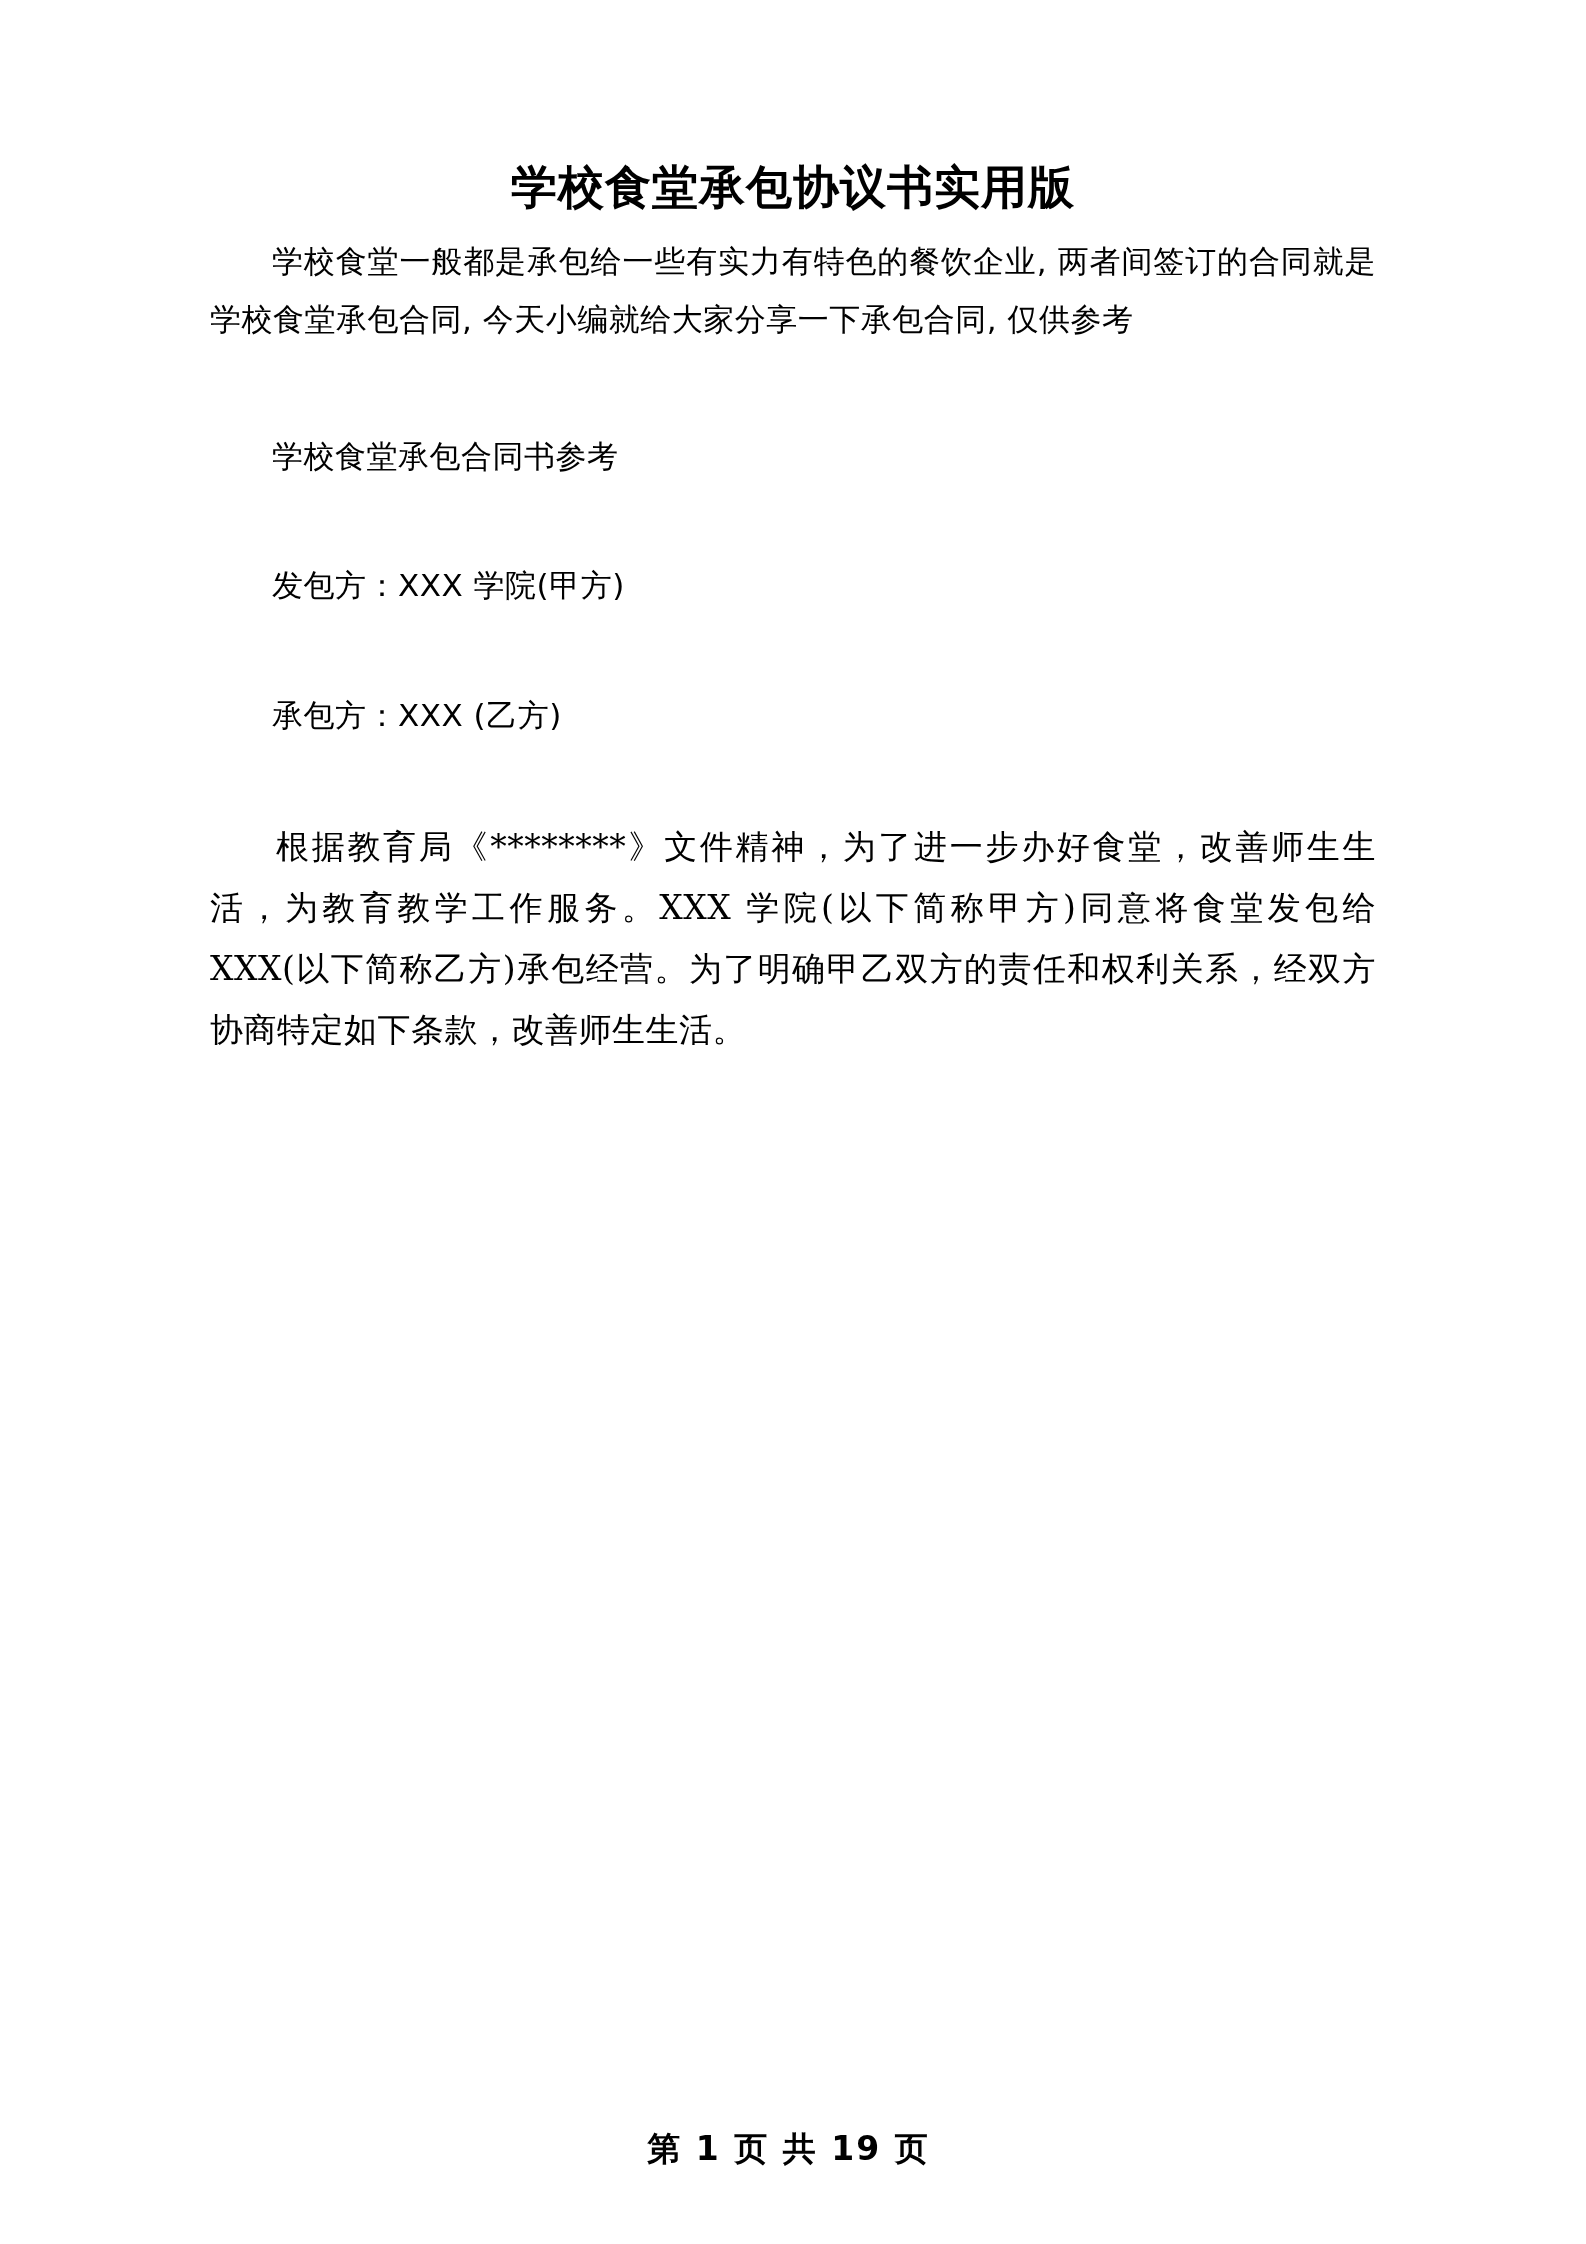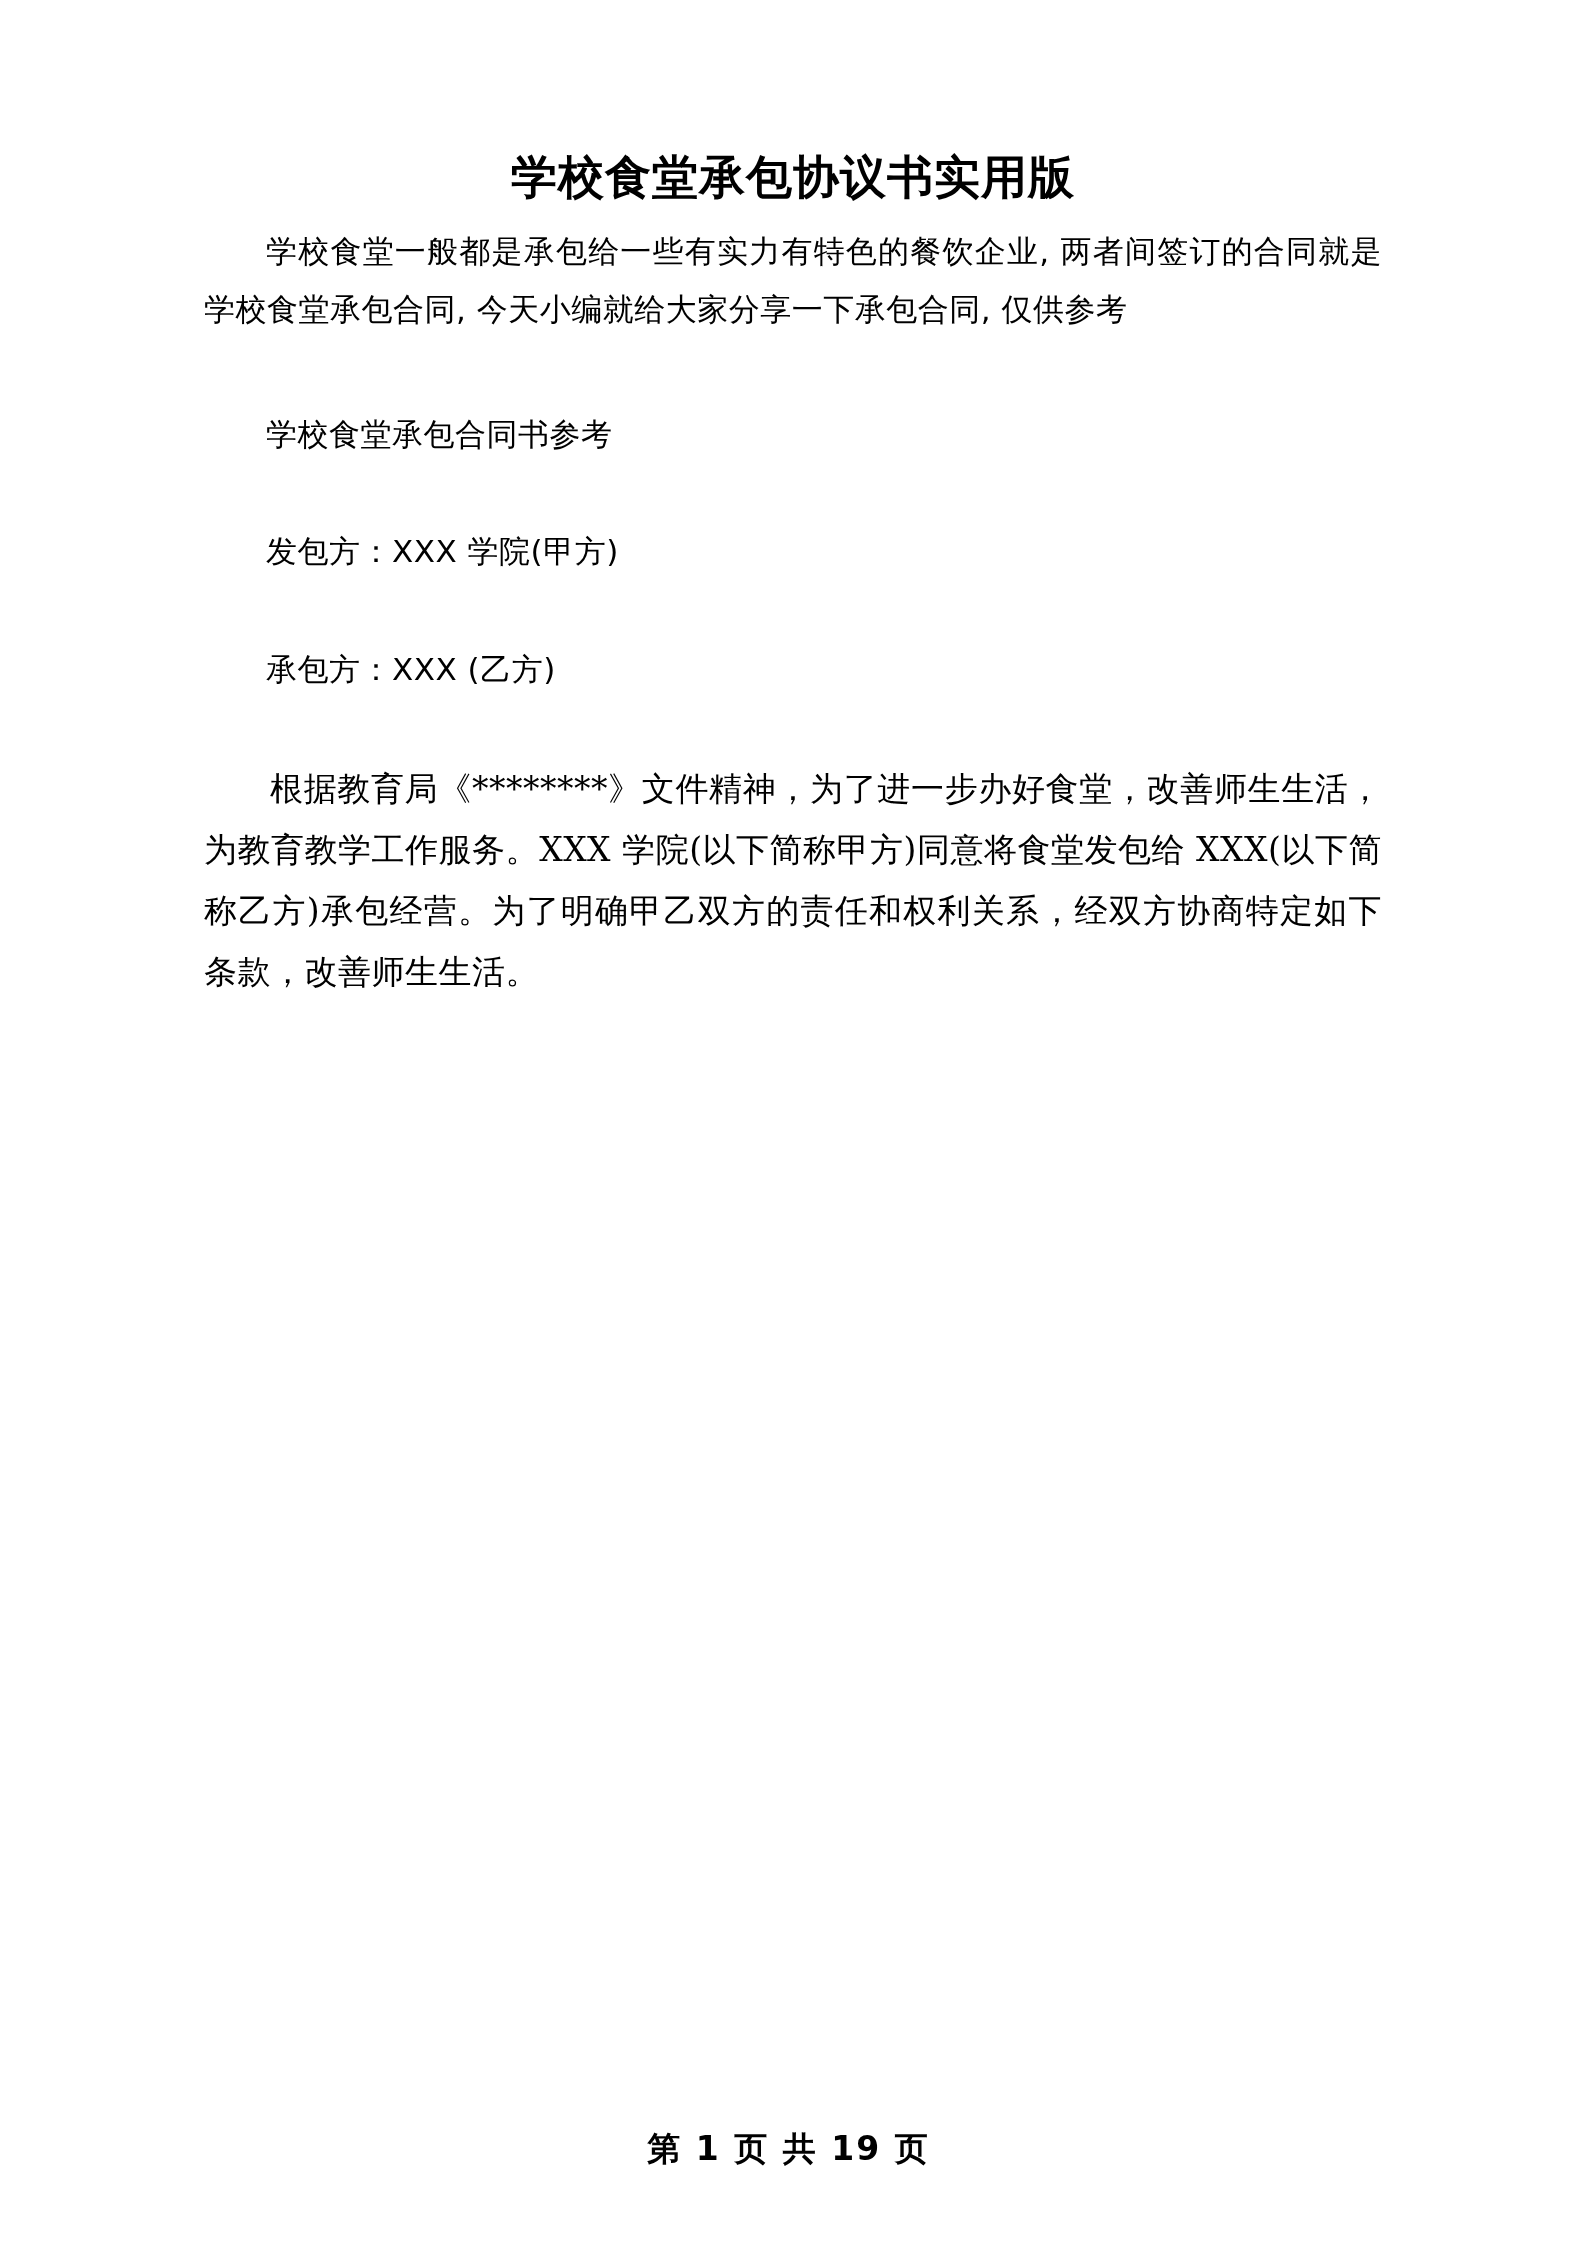--- a/index.html
+++ b/index.html
@@ -21,29 +21,29 @@
     height: 2244px;
     padding: 150px 200px 0 200px;
     position: relative;
   }
   .doc-title {
     font-family: "DejaVu Serif", "Liberation Serif", serif;
     font-weight: bold;
     font-size: 46px;
     line-height: 1.2;
     text-align: center;
-    margin: 0 0 18px 0;
+    margin: 10px 0 18px 0;
     letter-spacing: 1px;
   }
   .para {
     font-family: "DejaVu Serif", "Liberation Serif", serif;
     font-size: 33px;
     line-height: 1.85;
     text-align: justify;
-    margin: 4px;
+    margin: 10px;
     text-indent: 2em;
     letter-spacing: 0.5px;
   }
   .para.sans {
     font-family: "DejaVu Sans", "Liberation Sans", sans-serif;
     font-size: 31px;
   }
   .spacer-lg {
     height: 60px;
   }

